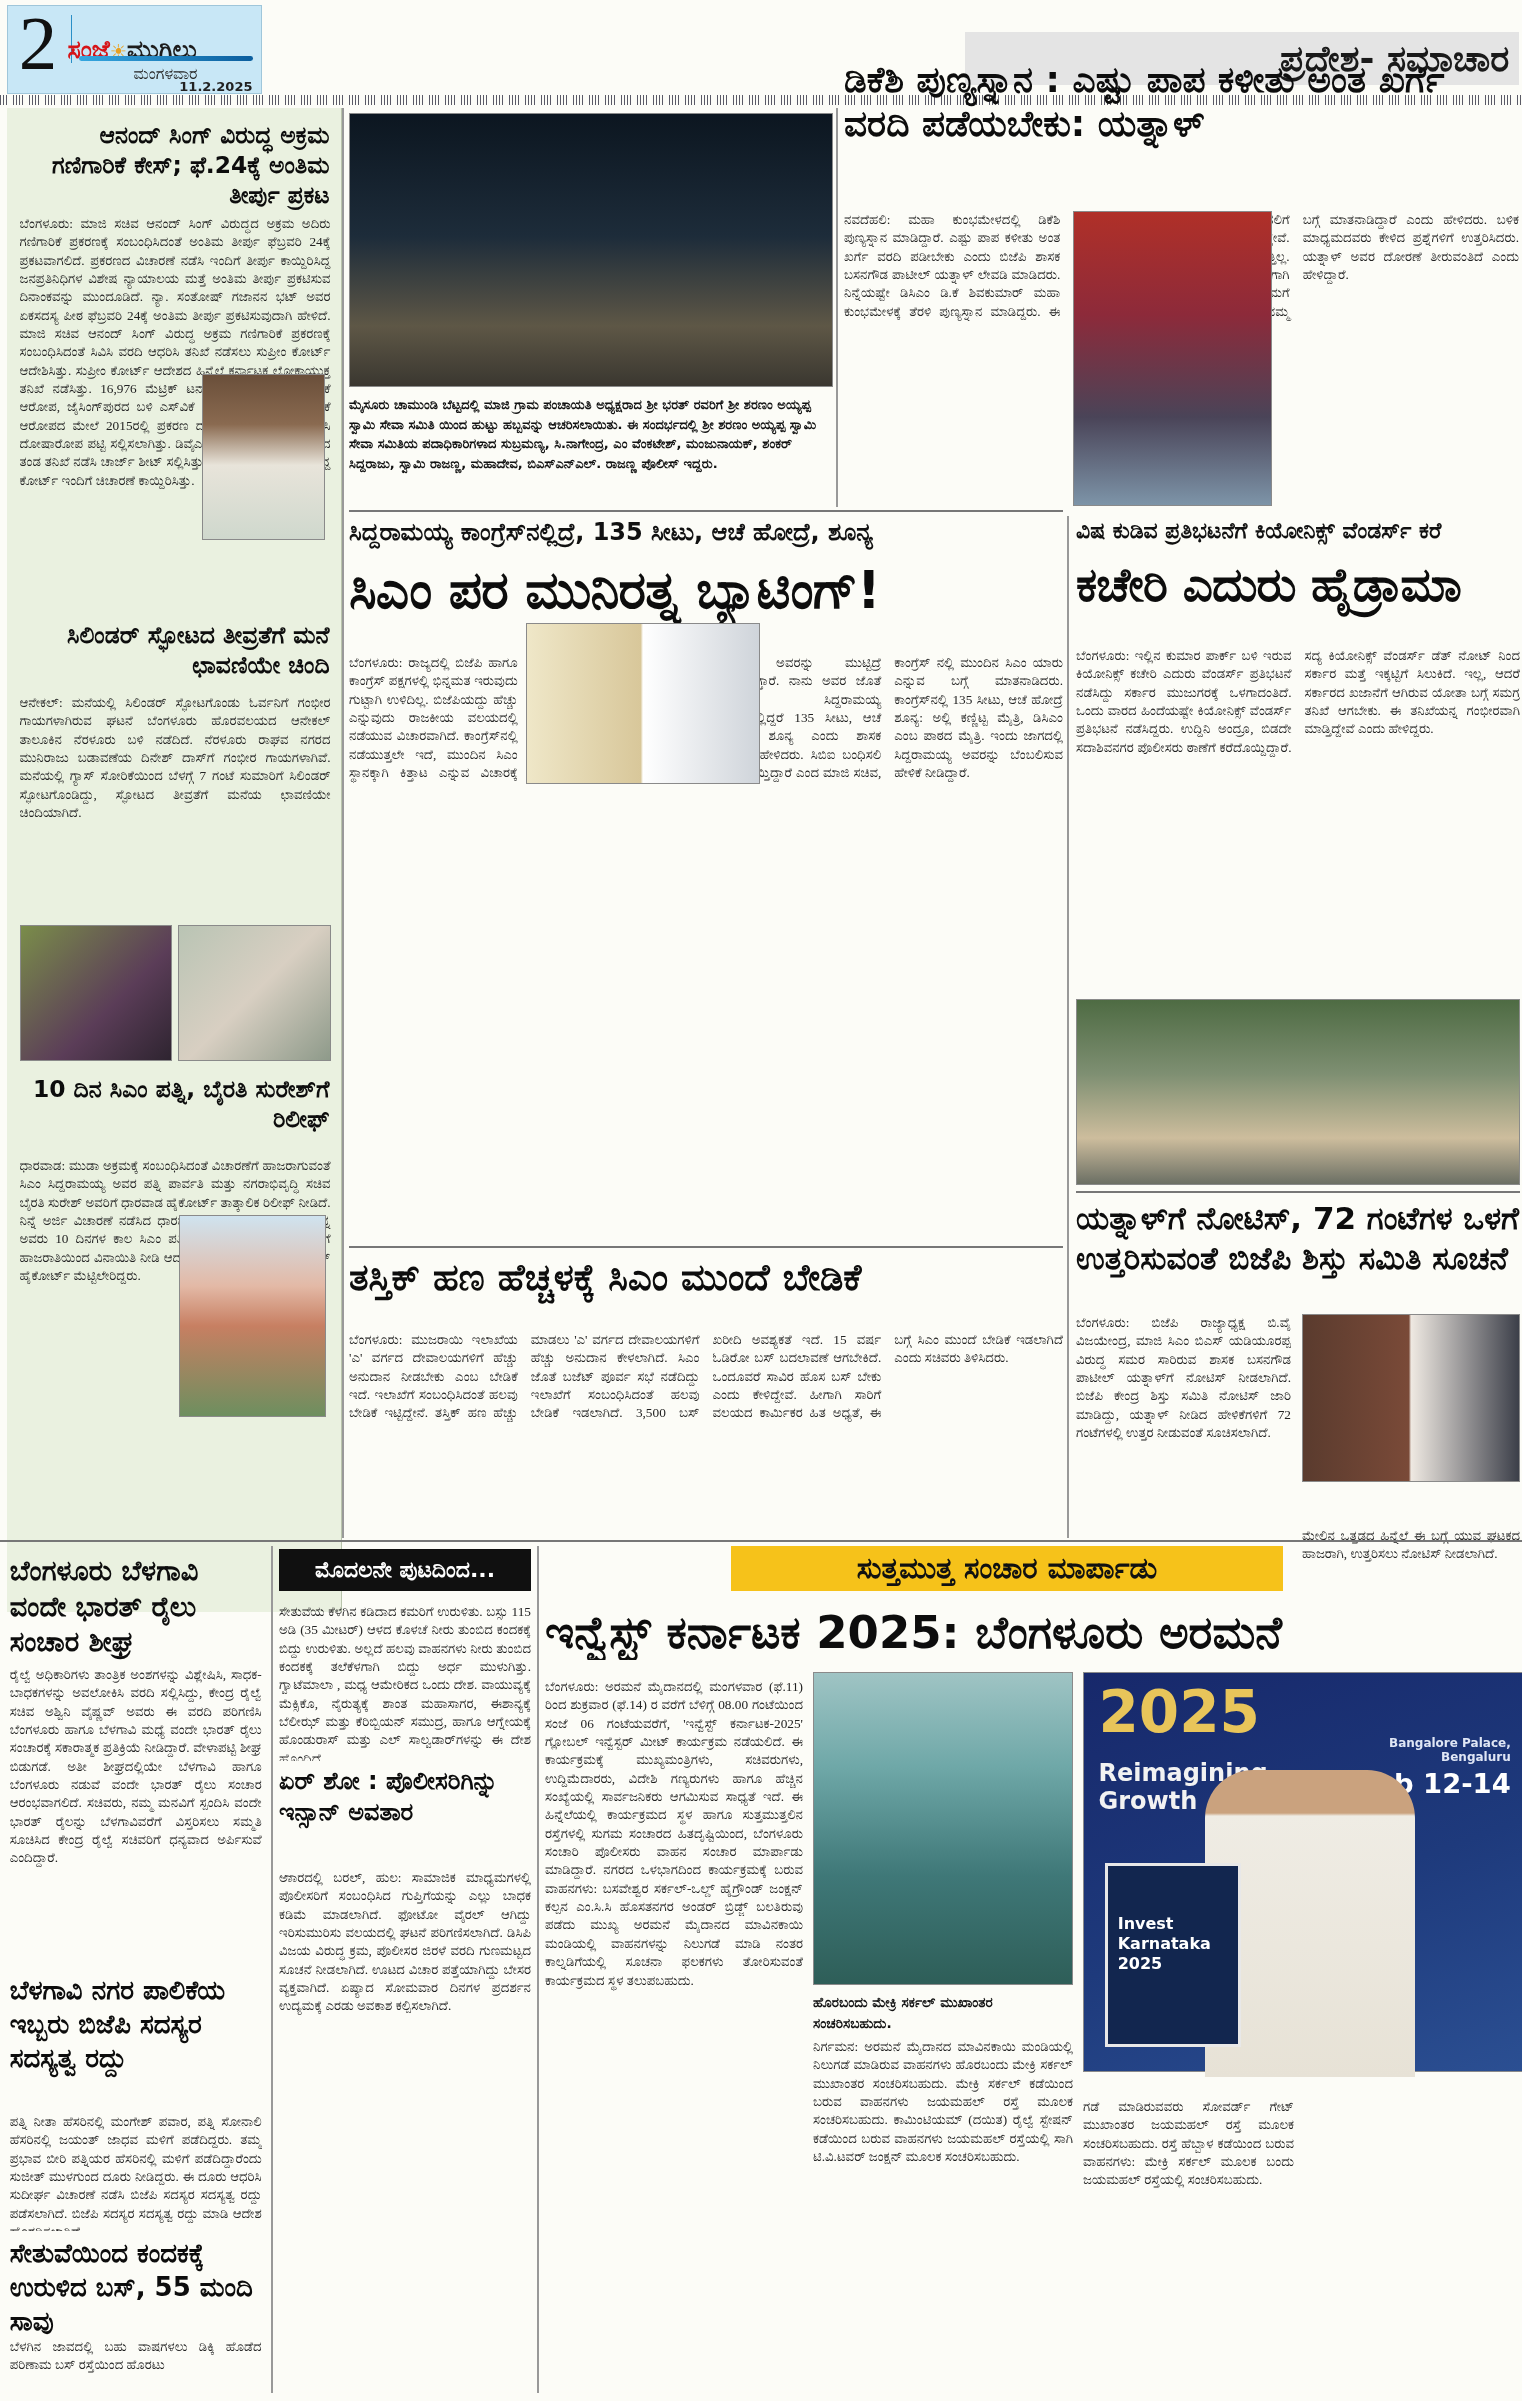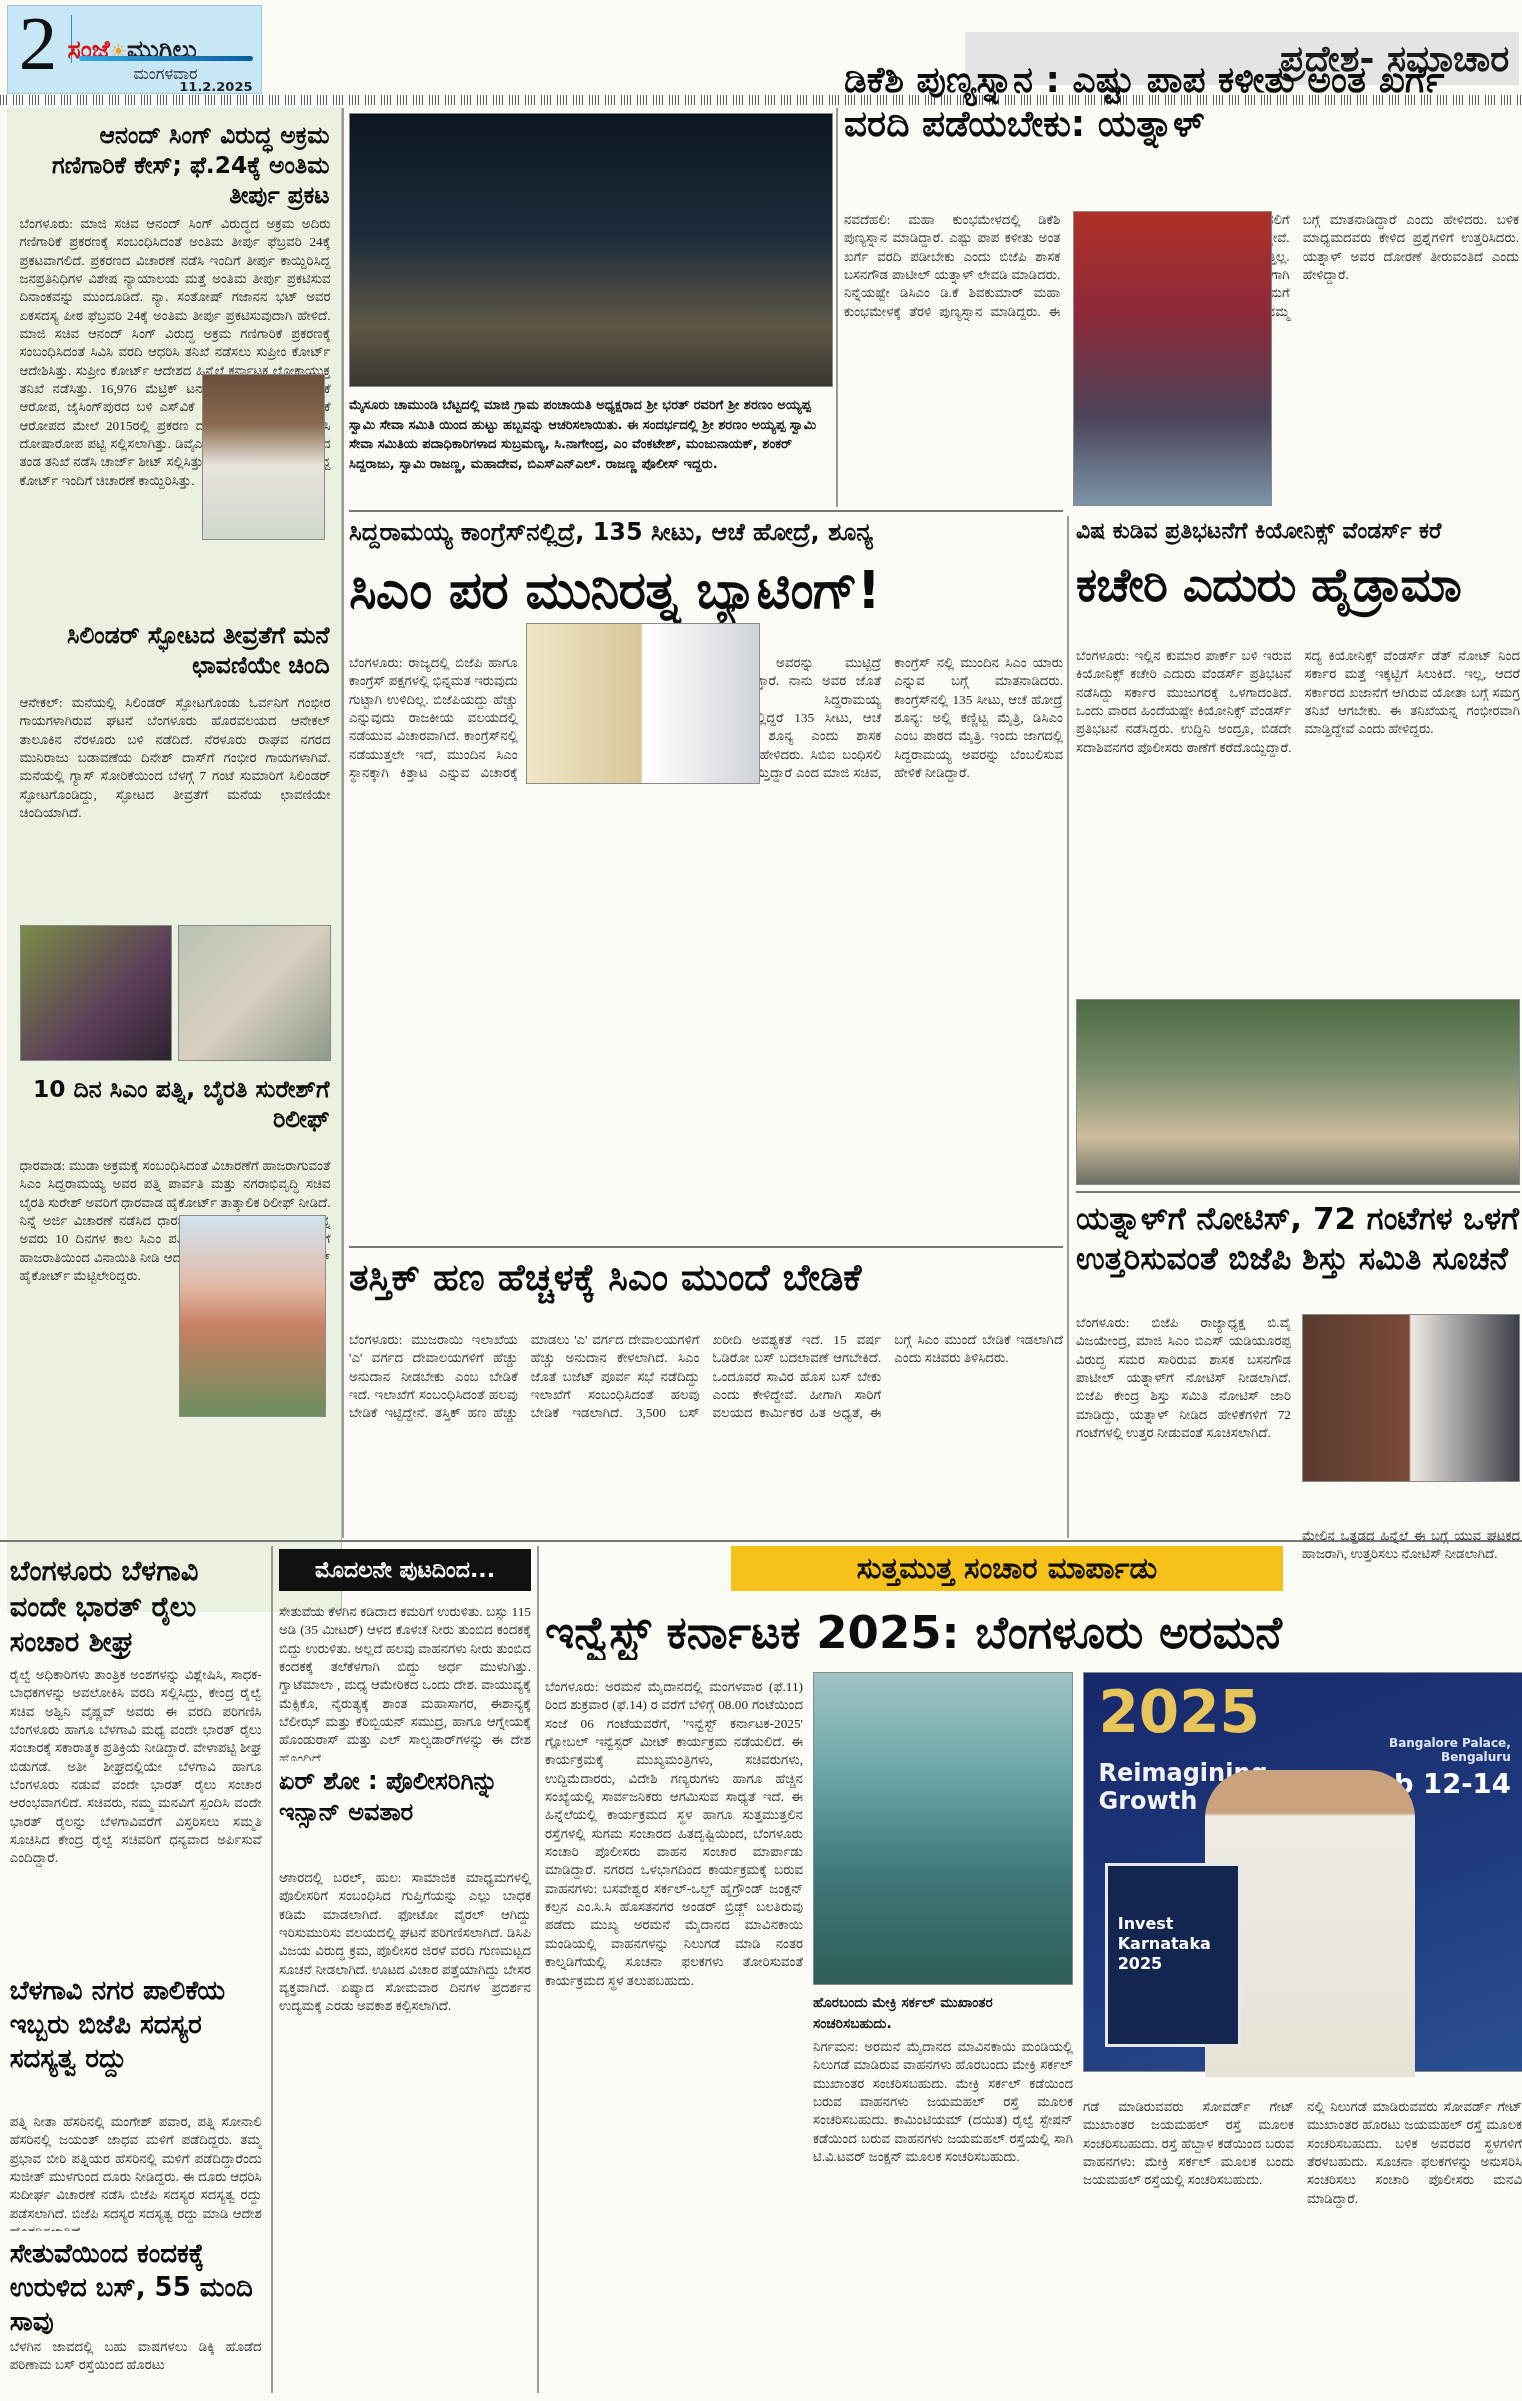--- a/index.html
+++ b/index.html
@@ -140,16 +140,15 @@
 
   <div class="abs photo poster" style="left:1083px;top:1672px;width:440px;height:400px;">
     <div class="yr">2025</div>
     <div class="reim">Reimagining Growth</div>
     <div class="venue">Bangalore Palace, Bengaluru</div>
     <div class="dates">Feb 12-14</div>
     <div class="person"></div>
     <div class="booklet">Invest Karnataka 2025</div>
   </div>
   <div class="abs body-txt" style="left:1083px;top:2098px;width:211px;height:295px;">ಗಡೆ ಮಾಡಿರುವವರು ಸೋವರ್ಡ್ ಗೇಟ್ ಮುಖಾಂತರ ಜಯಮಹಲ್ ರಸ್ತೆ ಮೂಲಕ ಸಂಚರಿಸಬಹುದು. ರಸ್ತೆ ಹೆಬ್ಬಾಳ ಕಡೆಯಿಂದ ಬರುವ ವಾಹನಗಳು: ಮೇಕ್ರಿ ಸರ್ಕಲ್ ಮೂಲಕ ಬಂದು ಜಯಮಹಲ್ ರಸ್ತೆಯಲ್ಲಿ ಸಂಚರಿಸಬಹುದು.</div>
-  <div class="abs body-txt" style="left:1307px;top:2098px;width:215px;height:295px;">ನಲ್ಲಿ ನಿಲುಗಡೆ ಮಾಡಿರುವವರು ಸೋವರ್ಡ್ ಗೇಟ್ ಮುಖಾಂತರ ಹೊರಟು ಜಯಮಹಲ್ ರಸ್ತೆ ಮೂಲಕ ಸಂಚರಿಸಬಹುದು. ಬಳಿಕ ಅವರವರ ಸ್ಥಳಗಳಿಗೆ ತೆರಳಬಹುದು. ಸೂಚನಾ ಫಲಕಗಳನ್ನು ಅನುಸರಿಸಿ ಸಂಚರಿಸಲು ಸಂಚಾರಿ ಪೊಲೀಸರು ಮನವಿ ಮಾಡಿದ್ದಾರೆ.</div>
 
 </div>
 
 
 </body></html>

